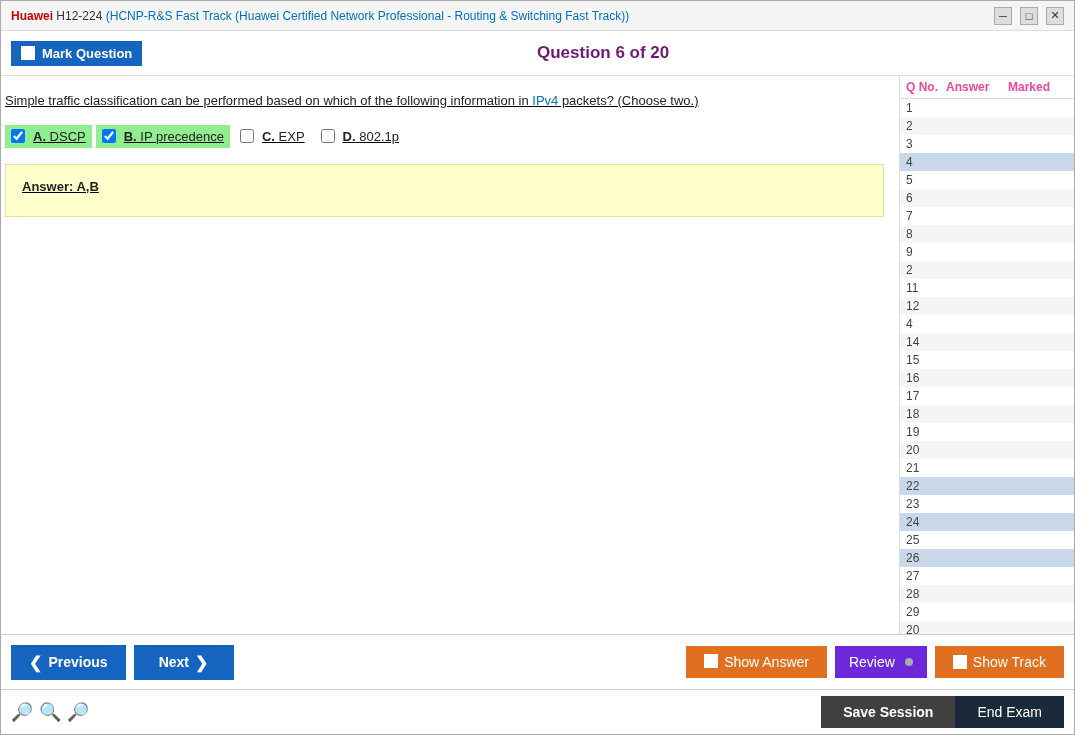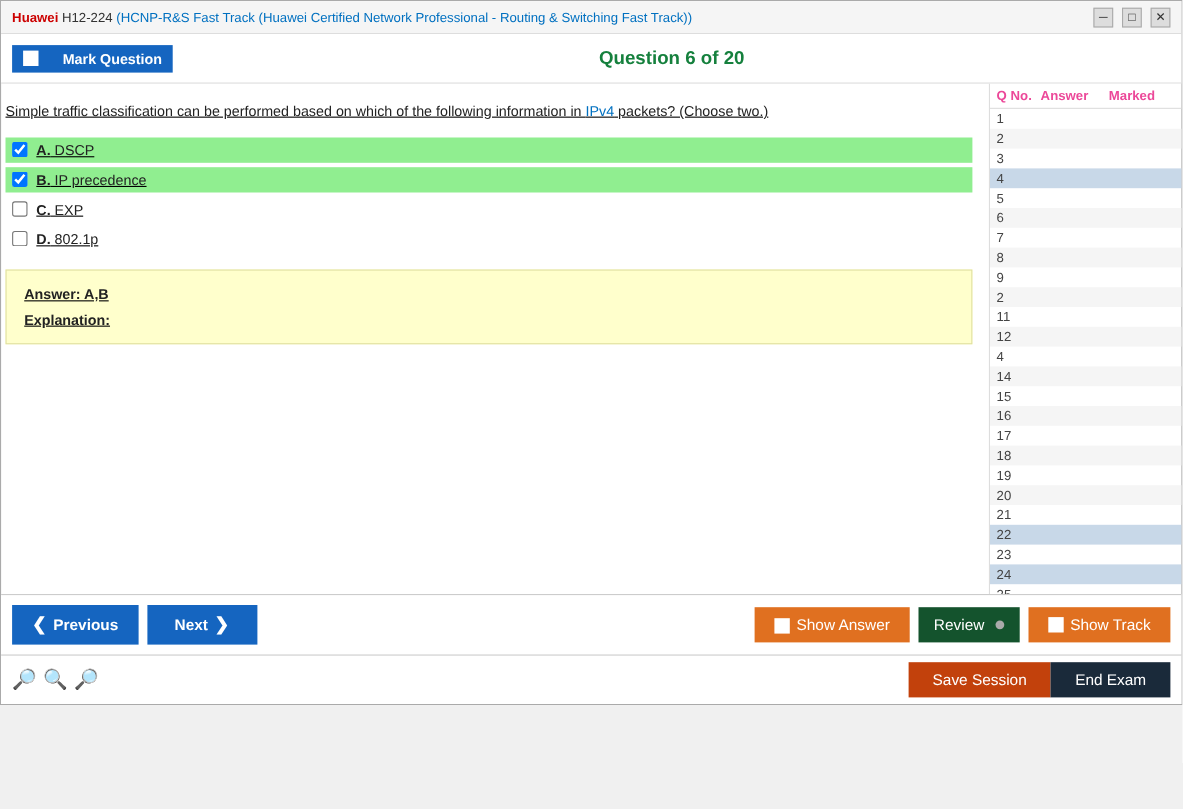--- a/index.html
+++ b/index.html
@@ -1,40 +1,40 @@
 <!DOCTYPE html>
 <html><head>
   <meta charset="utf-8">
   <style>
     * { box-sizing: border-box; margin: 0; padding: 0; }
     body { font-family: Arial, sans-serif; font-size: 13px; background: #f0f0f0; }
 
-    .window { width: 1075px; height: 641px; background: #fff; border: 1px solid #aaa; display: flex; flex-direction: column; }
+    .window { width: 1075px; height: 735px; background: #fff; border: 1px solid #aaa; display: flex; flex-direction: column; }
 
     .title-bar { background: #f5f5f5; border-bottom: 1px solid #ddd; padding: 5px 10px; display: flex; justify-content: space-between; align-items: center; height: 30px; }
     .title-bar-text { font-size: 12px; color: #333; }
     .title-bar-text .huawei { color: #c00; font-weight: bold; }
     .title-bar-text .highlight { color: #0070c0; }
     .title-bar-buttons { display: flex; gap: 8px; }
     .title-bar-btn { width: 18px; height: 18px; background: #ddd; border: 1px solid #aaa; display: flex; align-items: center; justify-content: center; font-size: 11px; cursor: pointer; color: #333; }
 
     .toolbar { background: #fff; border-bottom: 1px solid #ddd; padding: 6px 10px; display: flex; align-items: center; height: 45px; }
-    .mark-btn { background: #1565c0; color: #fff; border: none; padding: 5px 10px; font-size: 13px; font-weight: bold; cursor: pointer; display: flex; align-items: center; gap: 22px; }
+    .mark-btn { background: #1565c0; color: #fff; border: none; padding: 5px 10px; font-size: 13px; font-weight: bold; cursor: pointer; display: flex; align-items: center; gap: 7px; }
     .mark-btn-icon { width: 14px; height: 14px; background: #fff; display: inline-block; }
 
-    .question-title { flex: 1; text-align: center; font-size: 17px; font-weight: bold; color: #15803d; }
+    .question-title { flex: 1; text-align: center; font-size: 17px; font-weight: bold; color: #701a75; }
 
     .main-content { display: flex; flex: 1; overflow: hidden; }
 
     .question-area { flex: 1; padding: 15px 15px 10px 4px; display: flex; flex-direction: column; overflow-y: auto; text-decoration: underline; }
 
     .question-text { font-size: 13px; color: #222; margin-bottom: 14px; line-height: 1.5; }
     .question-text .highlight { color: #0070c0; }
 
-    .options { display: flex; flex-direction: column; gap: 4px; margin-bottom: 12px; }
+    .options { display: flex; flex-direction: row; gap: 4px; margin-bottom: 12px; }
     .option-row { display: flex; align-items: center; gap: 8px; padding: 4px 6px; }
     .option-row.selected-green { background: #90ee90; }
     .option-row input[type="checkbox"] { width: 14px; height: 14px; }
     .option-label { font-size: 13px; color: #222; }
     .option-label .letter { font-weight: bold; }
 
     .answer-box { background: #ffffcc; border: 1px solid #e0e0a0; padding: 14px 16px; margin-top: 4px; }
     .answer-line { font-size: 13px; color: #222; margin-bottom: 8px; }
     .answer-line span { font-weight: bold; }
     .explanation-line { font-size: 13px; color: #222; }
@@ -44,31 +44,31 @@
     .sidebar-header { display: grid; grid-template-columns: 40px 1fr 60px; background: #fff; border-bottom: 1px solid #ddd; padding: 4px 6px; font-size: 12px; font-weight: bold; color: #ec4899; }
     .sidebar-list { flex: 1; overflow-y: scroll; }
     .sidebar-item { display: grid; grid-template-columns: 40px 1fr 60px; padding: 2px 6px; font-size: 12px; color: #444; }
     .sidebar-item:nth-child(even) { background: #f5f5f5; }
     .sidebar-item.highlighted { background: #c8d8e8; }
 
     .bottom-bar { border-top: 1px solid #ccc; padding: 8px 10px; display: flex; align-items: center; gap: 8px; background: #fff; height: 55px; }
     .btn-nav { background: #1565c0; color: #fff; border: none; padding: 8px 18px; font-size: 14px; font-weight: bold; cursor: pointer; display: flex; align-items: center; gap: 6px; min-width: 100px; justify-content: center; }
     .btn-nav .arrow { font-size: 16px; }
     .spacer { flex: 1; }
-    .btn-show-answer { background: #e07020; color: #fff; border: none; padding: 8px 18px; font-size: 14px; cursor: pointer; display: flex; align-items: flex-end; gap: 6px; }
+    .btn-show-answer { background: #e07020; color: #fff; border: none; padding: 8px 18px; font-size: 14px; cursor: pointer; display: flex; align-items: flex-start; gap: 6px; }
     .btn-show-answer .checkbox-icon { width: 14px; height: 14px; background: #fff; display: inline-block; }
-    .btn-review { background: #14532d; color: #fff; border: none; padding: 8px 14px; font-size: 14px; cursor: pointer; display: flex; align-items: center; gap: 6px; }
+    .btn-review { background: #6d28d9; color: #fff; border: none; padding: 8px 14px; font-size: 14px; cursor: pointer; display: flex; align-items: center; gap: 6px; }
     .btn-show-list { background: #e07020; color: #fff; border: none; padding: 8px 18px; font-size: 14px; cursor: pointer; display: flex; align-items: center; gap: 6px; }
     .btn-show-list .checked-icon { width: 14px; height: 14px; background: #fff; display: inline-block; }
 
     .bottom-bar2 { border-top: 1px solid #ccc; padding: 6px 10px; display: flex; align-items: center; background: #fff; height: 45px; }
     .zoom-icons { display: flex; gap: 6px; align-items: center; }
     .zoom-icon { font-size: 18px; color: #333; cursor: pointer; }
     .spacer2 { flex: 1; }
-    .btn-save { background: #c2410c; color: #fff; border: none; padding: 8px 22px; font-size: 14px; cursor: pointer; }
+    .btn-save { background: #404040; color: #fff; border: none; padding: 8px 22px; font-size: 14px; cursor: pointer; font-weight: bold; }
     .btn-end { background: #1a2a3a; color: #fff; border: none; padding: 8px 22px; font-size: 14px; cursor: pointer; }
 
     .review-dot { width: 8px; height: 8px; background: #aaa; display: inline-block; border-radius: 50%; margin-left: 4px; }
   </style>
 </head>
 <body>
 
 <div class="window">
 
   <div class="title-bar">
@@ -112,23 +112,20 @@
         </div>
         <div class="option-row">
           <input type="checkbox" style="">
           <span class="option-label"><span class="letter">D.</span> 802.1p</span>
         </div>
       </div>
 
       <div class="answer-box">
         <div class="answer-line">
           <span>Answer: A,B</span>
-        </div>
-        <div class="explanation-line">
-          <span>Explanation:</span>
         </div>
       </div>
     </div>
 
     <div class="sidebar">
       <div class="sidebar-header">
         <span>Q No.</span>
         <span>Answer</span>
         <span>Marked</span>
       </div>

